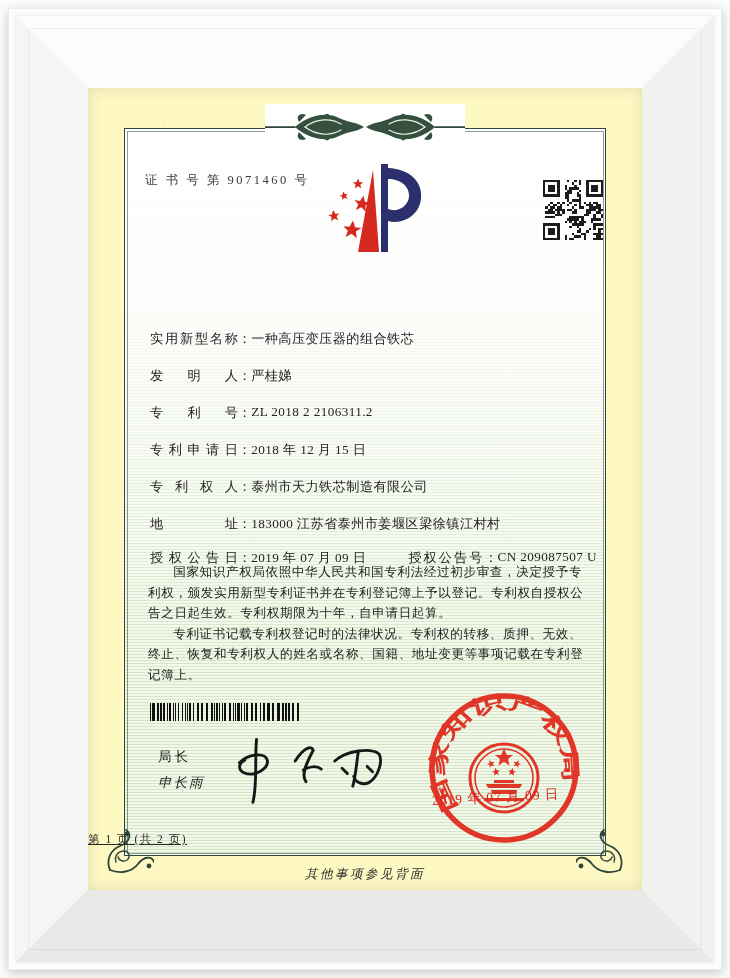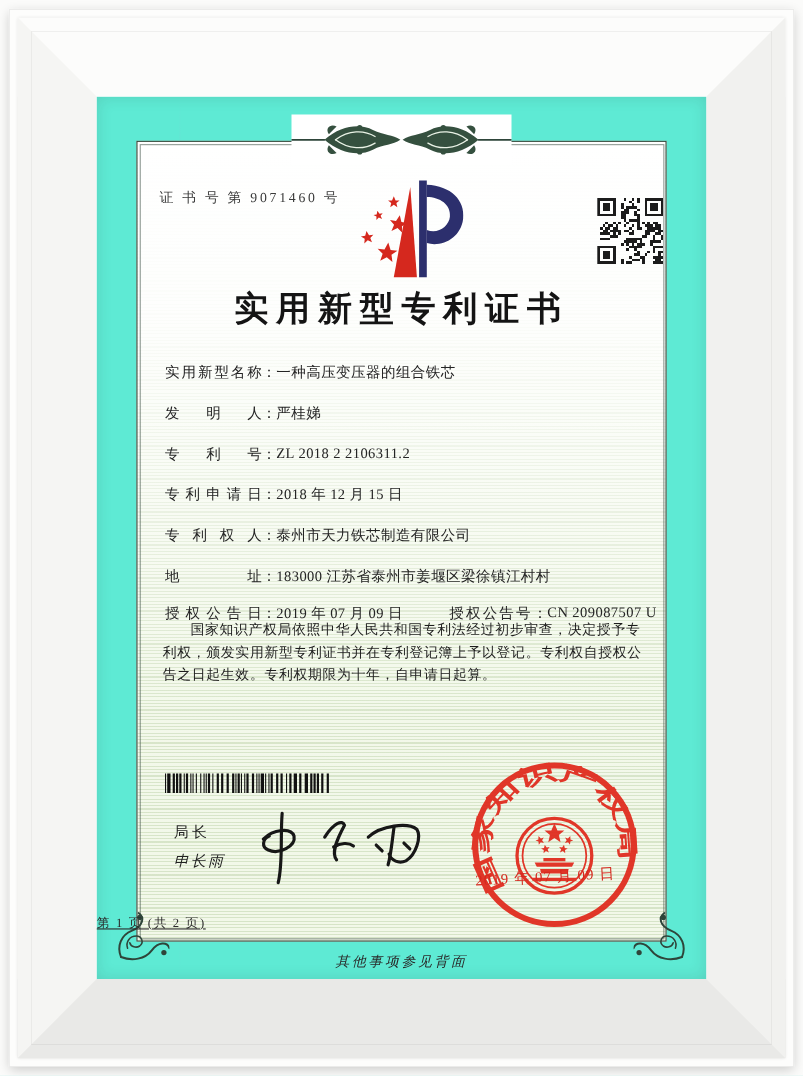--- a/index.html
+++ b/index.html
@@ -12,21 +12,21 @@
     box-shadow:0 3px 10px rgba(0,0,0,.20), inset 0 0 0 1px rgba(0,0,0,.07); }
   .frame-molding { position:absolute; inset:16px; border-style:solid; border-width:72px;
     border-top-color:#fcfcfb; border-left-color:#f5f5f3;
     border-right-color:#f1f1ef; border-bottom-color:#e9e9e7;
     box-shadow: inset 0 2px 5px rgba(0,0,0,.22), 0 0 3px rgba(0,0,0,.12); }
   .frame-molding::after { content:""; position:absolute; inset:-60px;
     box-shadow: inset 0 0 0 1px rgba(0,0,0,.05); }
 
   
   .paper { position:absolute; left:88px; top:88px; width:554px; height:802px;
-    background:#5eead4; box-shadow: inset 0 0 14px rgba(40,50,40,.14); }
+    background:#fef9c3; box-shadow: inset 0 0 14px rgba(40,50,40,.14); }
   .crease { position:absolute; left:75px; top:0; width:1px; height:100%;
     background:linear-gradient(180deg, rgba(150,200,210,.0), rgba(140,190,205,.45) 20%, rgba(140,190,205,.35) 80%, rgba(150,200,210,0)); }
 
   .cert-border { position:absolute; left:36px; right:36px; top:40px; bottom:34px;
     border:1.6px solid #33473c;
     background:
       linear-gradient(180deg, #ffffff 0%, rgba(255,255,255,.9) 22%, rgba(255,255,255,.45) 48%, rgba(255,255,255,.05) 72%, rgba(255,255,255,0) 100%),
       repeating-linear-gradient(180deg, rgba(150,182,122,.30) 0px, rgba(150,182,122,.30) 1px, rgba(244,250,236,.0) 1px, rgba(244,250,236,0) 3px),
       #f2f8e9; }
   .cert-border::before { content:""; position:absolute; inset:1.5px; border:.6px solid rgba(51,71,60,.55); }
@@ -332,21 +332,20 @@
         <rect x="9" y="24" width="1" height="1" fill="#1c1c1c"></rect>
         <rect x="11" y="24" width="1" height="1" fill="#1c1c1c"></rect>
         <rect x="12" y="24" width="1" height="1" fill="#1c1c1c"></rect>
         <rect x="17" y="24" width="1" height="1" fill="#1c1c1c"></rect>
         <rect x="21" y="24" width="1" height="1" fill="#1c1c1c"></rect>
         <rect x="22" y="24" width="1" height="1" fill="#1c1c1c"></rect>
         <rect x="23" y="24" width="1" height="1" fill="#1c1c1c"></rect>
         <rect x="24" y="24" width="1" height="1" fill="#1c1c1c"></rect>
       </svg>
 
-    <div class="title">实用新型专利证书</div>
 
     <div class="field-row" style="top:279px">
       <span class="field-label">发明人</span><span class="field-colon">：</span><span class="field-value">严桂娣</span>
     </div>
     <div class="field-row" style="top:242px">
       <span class="field-label">实用新型名称</span><span class="field-colon">：</span><span class="field-value">一种高压变压器的组合铁芯</span>
     </div>
     <div class="field-row" style="top:316px">
       <span class="field-label">专利号</span><span class="field-colon">：</span><span class="field-value">ZL 2018 2 2106311.2</span>
     </div>
@@ -358,20 +357,21 @@
     </div>
     <div class="field-row" style="top:427px">
       <span class="field-label">地址</span><span class="field-colon">：</span><span class="field-value">183000 江苏省泰州市姜堰区梁徐镇江村村</span>
     </div>
     <div class="field-row" style="top:461px">
       <span class="field-label">授权公告日</span><span class="field-colon">：</span><span class="field-value">2019 年 07 月 09 日</span><span class="grant-gap"></span><span class="grant-label2">授权公告号</span><span class="field-colon">：</span><span class="field-value">CN 209087507 U</span>
     </div>
 
     <div class="paragraphs">
       <p>国家知识产权局依照中华人民共和国专利法经过初步审查，决定授予专利权，颁发实用新型专利证书并在专利登记簿上予以登记。专利权自授权公告之日起生效。专利权期限为十年，自申请日起算。</p>
+      <p>专利证书记载专利权登记时的法律状况。专利权的转移、质押、无效、终止、恢复和专利权人的姓名或名称、国籍、地址变更等事项记载在专利登记簿上。</p>
     </div>
 
     <svg class="barcode" viewBox="0 0 153 18" preserveAspectRatio="none">
         <rect x="0" y="0" width="1" height="18" fill="#111"></rect>
         <rect x="2" y="0" width="3" height="18" fill="#111"></rect>
         <rect x="7" y="0" width="2" height="18" fill="#111"></rect>
         <rect x="10" y="0" width="2" height="18" fill="#111"></rect>
         <rect x="13" y="0" width="2" height="18" fill="#111"></rect>
         <rect x="17" y="0" width="1" height="18" fill="#111"></rect>
         <rect x="19" y="0" width="2" height="18" fill="#111"></rect>

